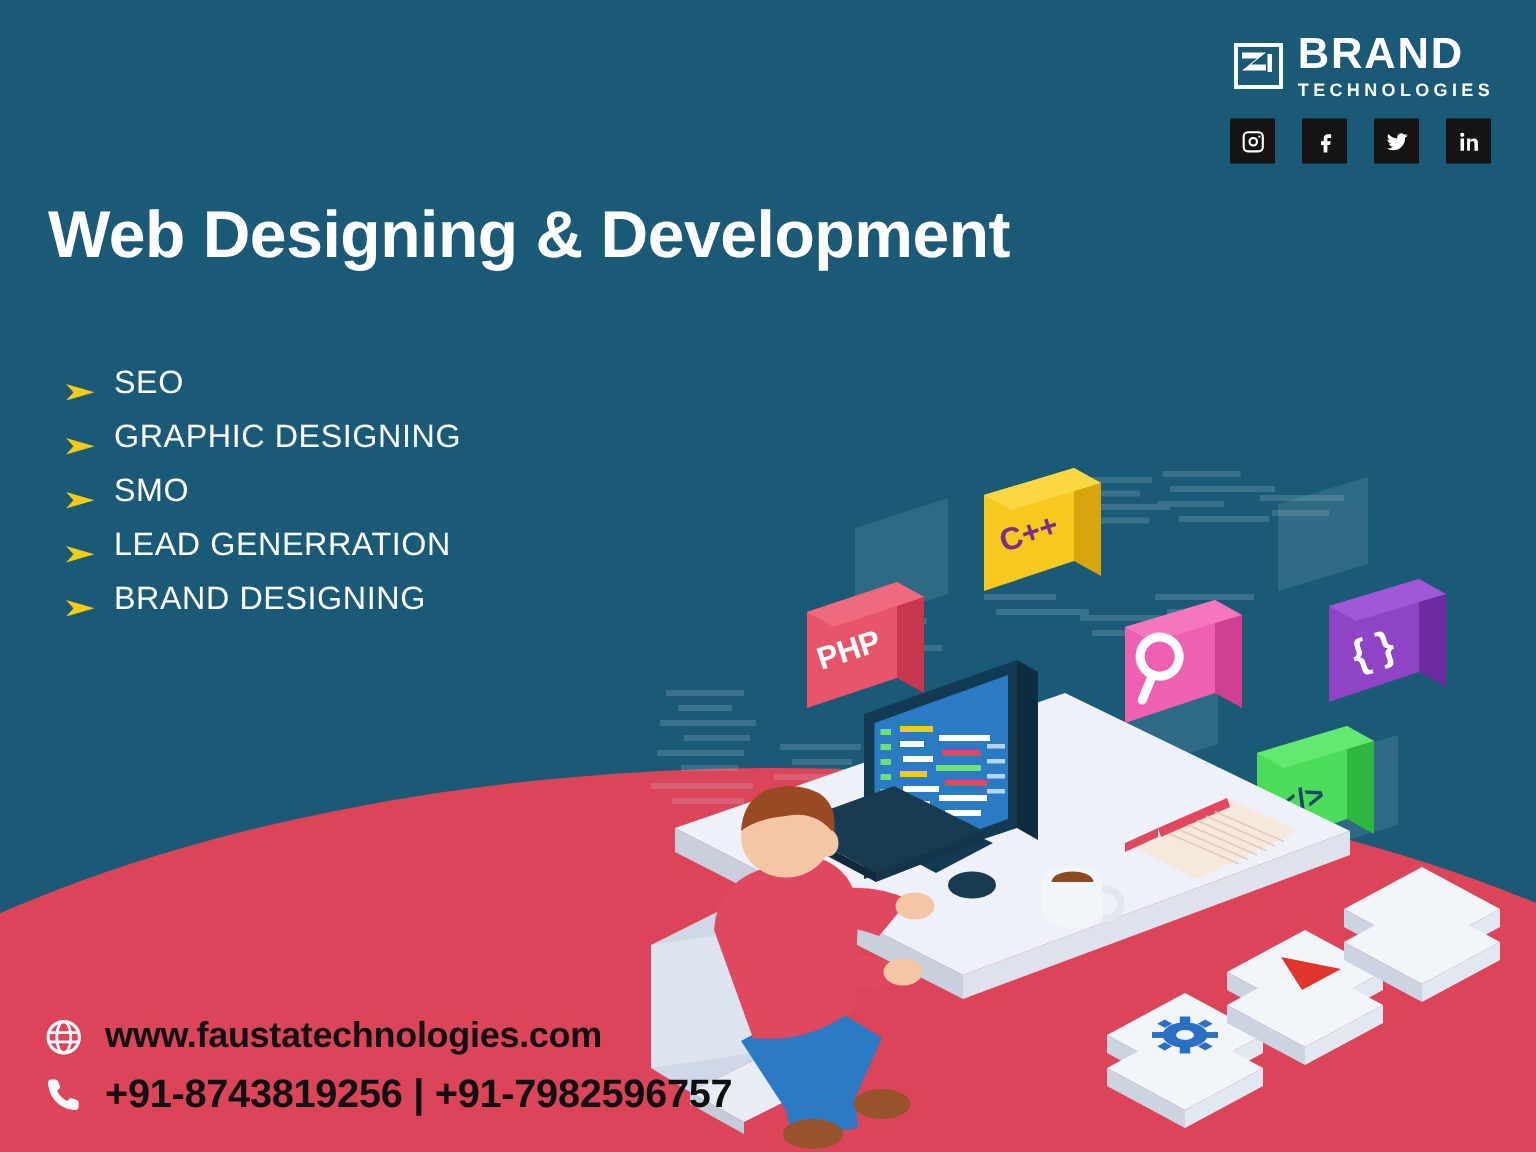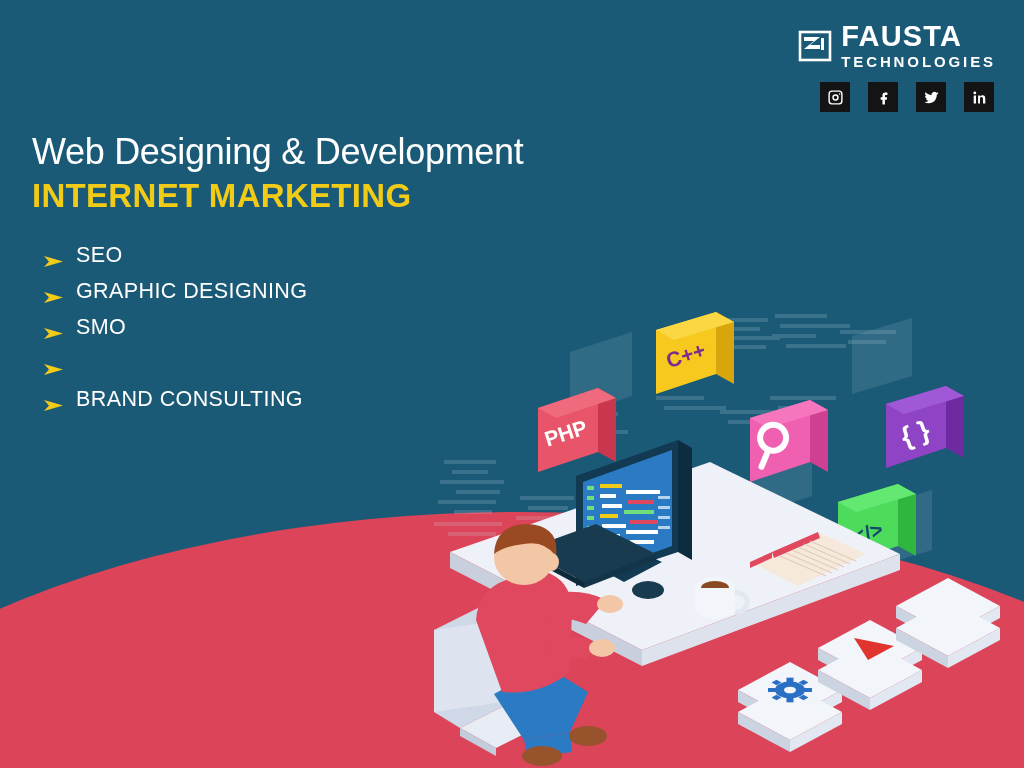--- a/index.html
+++ b/index.html
@@ -35,34 +35,34 @@
     display:flex; flex-direction:column; align-items:flex-end; z-index:40;
   }
   .logo-row { display:flex; align-items:center; gap:9px; }
   .logo-mark { width:34px; height:34px; flex:0 0 auto; }
   .logo-text { display:flex; flex-direction:column; align-items:flex-start; line-height:1; }
   .logo-name {
     color:#ffffff; font-size:29px; font-weight:bold; letter-spacing:1.2px;
     font-family:"Liberation Sans", sans-serif;
   }
   .logo-sub {
-    color:#ffffff; font-size:15px; font-weight:bold; letter-spacing:2.9px;
+    color:#ffffff; font-size:12px; font-weight:bold; letter-spacing:2.9px;
     margin-top:3px;
   }
   .social-row { display:flex; gap:18px; margin-top:13px; margin-right:2px; }
   .social-btn {
     width:30px; height:30px; background:#141414;
     display:flex; align-items:center; justify-content:center;
     cursor:pointer;
   }
   .social-btn svg { width:17px; height:17px; fill:#ffffff; }
   
   .headings { position:absolute; left:32px; top:133px; z-index:30; }
   .h-main {
-    color:#ffffff; font-size:36px; font-weight:normal; letter-spacing:-0.3px;
+    color:#ffffff; font-size:44px; font-weight:bold; letter-spacing:-0.3px;
     line-height:1.08; white-space:nowrap;
   }
   .h-sub {
     color:#f2cb16; font-size:33px; font-weight:bold; letter-spacing:0.3px;
     line-height:1.15; margin-top:5px; white-space:nowrap;
   }
   
   .services { position:absolute; left:44px; top:232px; z-index:30; }
   .svc-item {
     display:flex; align-items:flex-end; gap:13px; height:36px;
@@ -333,21 +333,21 @@
   <div class="bg-red-bottom-wave"></div>
 
   <div class="header">
     <div class="logo-row">
       <svg class="logo-mark" viewBox="0 0 34 34">
         <rect x="2" y="3" width="30" height="28" fill="none" stroke="#ffffff" stroke-width="2.6"></rect>
         <polygon points="6,8 22,8 12,16 22,16 22,20 6,20 16,12 6,12" fill="#ffffff"></polygon>
         <rect x="23" y="9" width="3" height="12" fill="#ffffff"></rect>
       </svg>
       <div class="logo-text">
-        <span class="logo-name">FAUSTA</span>
+        <span class="logo-name">BRAND</span>
         <span class="logo-sub">TECHNOLOGIES</span>
       </div>
     </div>
     <div class="social-row">
       <div class="social-btn">
         <svg viewBox="0 0 24 24">
             <path d="M7 2h10a5 5 0 015 5v10a5 5 0 01-5 5H7a5 5 0 01-5-5V7a5 5 0 015-5zm0 2a3 3 0 00-3 3v10a3 3 0 003 3h10a3 3 0 003-3V7a3 3 0 00-3-3H7zm5 3.5A4.5 4.5 0 117.5 12 4.5 4.5 0 0112 7.5zm0 2A2.5 2.5 0 1014.5 12 2.5 2.5 0 0012 9.5zM17.8 6a1.1 1.1 0 11-1.1 1.1A1.1 1.1 0 0117.8 6z"></path>
           </svg>
       </div>
       <div class="social-btn">
@@ -363,21 +363,20 @@
       <div class="social-btn">
         <svg viewBox="0 0 24 24">
             <path d="M5.4 3.5a2 2 0 11-2 2 2 2 0 012-2zM3.8 9h3.3v11.5H3.8zM10 9h3.1v1.6h.1a3.5 3.5 0 013.1-1.7c3.3 0 3.9 2.2 3.9 5v6.6h-3.3v-5.9c0-1.4 0-3.2-2-3.2s-2.2 1.5-2.2 3.1v6H10z"></path>
           </svg>
       </div>
     </div>
   </div>
 
   <div class="headings">
     <div class="h-main">Web Designing &amp; Development</div>
-    <div class="h-sub">INTERNET MARKETING</div>
   </div>
 
   <div class="services">
     <div class="svc-item">
       <svg class="svc-arrow" viewBox="0 0 19 13">
           <polygon points="0,1 19,6.5 0,12 5,6.5" fill="#f2cb16"></polygon>
         </svg>
       <span class="svc-label">SEO</span>
     </div>
     <div class="svc-item">
@@ -389,23 +388,41 @@
     <div class="svc-item">
       <svg class="svc-arrow" viewBox="0 0 19 13">
           <polygon points="0,1 19,6.5 0,12 5,6.5" fill="#f2cb16"></polygon>
         </svg>
       <span class="svc-label">SMO</span>
     </div>
     <div class="svc-item">
       <svg class="svc-arrow" viewBox="0 0 19 13">
           <polygon points="0,1 19,6.5 0,12 5,6.5" fill="#f2cb16"></polygon>
         </svg>
+      <span class="svc-label">LEAD GENERRATION</span>
     </div>
     <div class="svc-item">
       <svg class="svc-arrow" viewBox="0 0 19 13">
           <polygon points="0,1 19,6.5 0,12 5,6.5" fill="#f2cb16"></polygon>
         </svg>
-      <span class="svc-label">BRAND CONSULTING</span>
+      <span class="svc-label">BRAND DESIGNING</span>
     </div>
   </div>
 
+  <div class="footer">
+    <div class="contact-row">
+      <svg class="contact-icon" viewBox="0 0 24 24">
+        <circle cx="12" cy="12" r="10" fill="none" stroke="#ffffff" stroke-width="2"></circle>
+        <ellipse cx="12" cy="12" rx="4.5" ry="10" fill="none" stroke="#ffffff" stroke-width="1.8"></ellipse>
+        <line x1="2.2" y1="9" x2="21.8" y2="9" stroke="#ffffff" stroke-width="1.8"></line>
+        <line x1="2.2" y1="15" x2="21.8" y2="15" stroke="#ffffff" stroke-width="1.8"></line>
+      </svg>
+      <span class="contact-text">www.faustatechnologies.com</span>
+    </div>
+    <div class="contact-row">
+      <svg class="contact-icon" viewBox="0 0 24 24">
+        <path d="M6.6 2.5c.8 0 1.4.5 1.7 1.2l1.2 3c.3.7.1 1.5-.5 2l-1.3 1a13 13 0 006.6 6.6l1-1.3c.5-.6 1.3-.8 2-.5l3 1.2c.7.3 1.2.9 1.2 1.7v2.8c0 1-.8 1.8-1.8 1.8C9.9 22 2 14.1 2 4.3c0-1 .8-1.8 1.8-1.8z" fill="#ffffff"></path>
+      </svg>
+      <span class="contact-text phone">+91-8743819256 | +91-7982596757</span>
+    </div>
+  </div>
 
 </div>
 
 </body></html>

